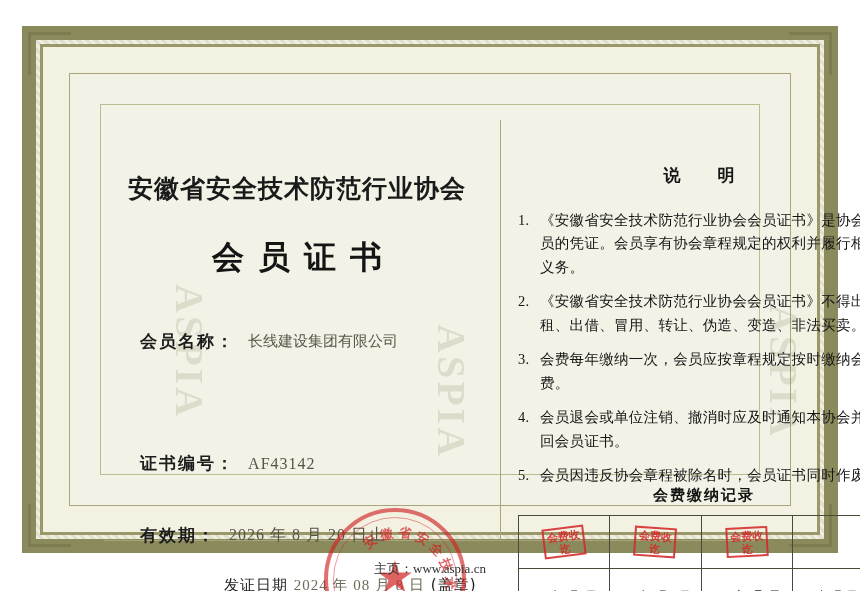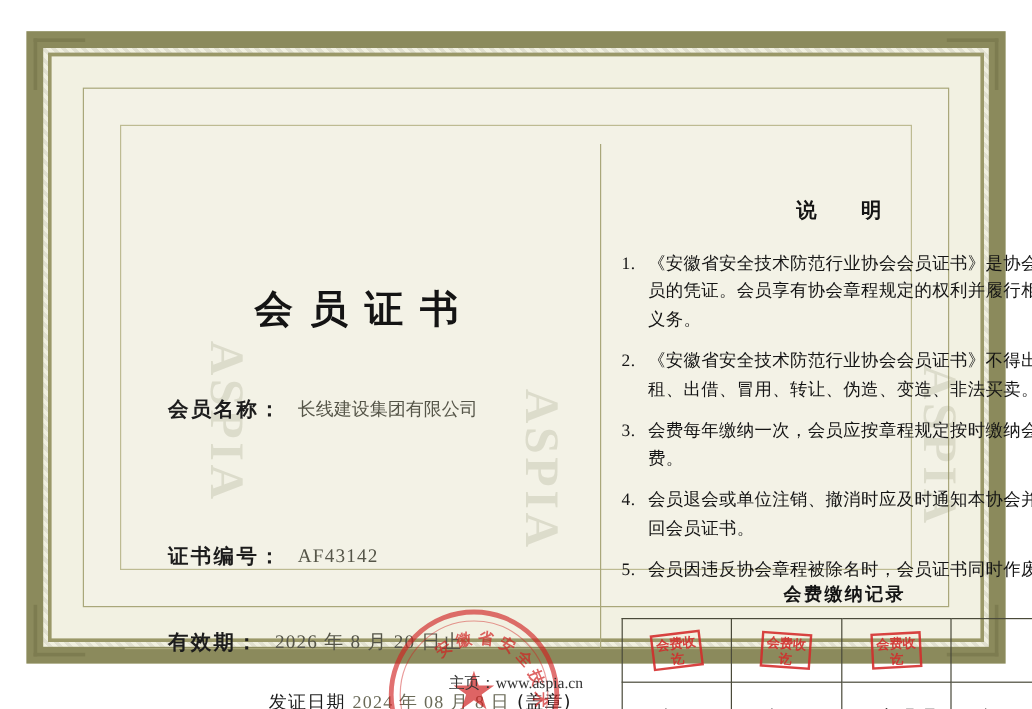--- a/index.html
+++ b/index.html
@@ -380,20 +380,21 @@
       <div class="watermark wm2">ASPIA</div>
       <div class="watermark wm3">ASPIA</div>
 
       <div id="content">
 
         <div class="v-divider"></div>
         <div class="h-divider-bottom"></div>
 
         <div id="left-panel">
 
+          <div class="assoc-name">安徽省安全技术防范行业协会</div>
           <div class="cert-title">会员证书</div>
 
           <div class="field-row row-name">
             <span class="field-label">会员名称：</span>
             <span class="field-value">长线建设集团有限公司</span>
           </div>
 
 
           <div class="field-row row-number">
             <span class="field-label">证书编号：</span>

